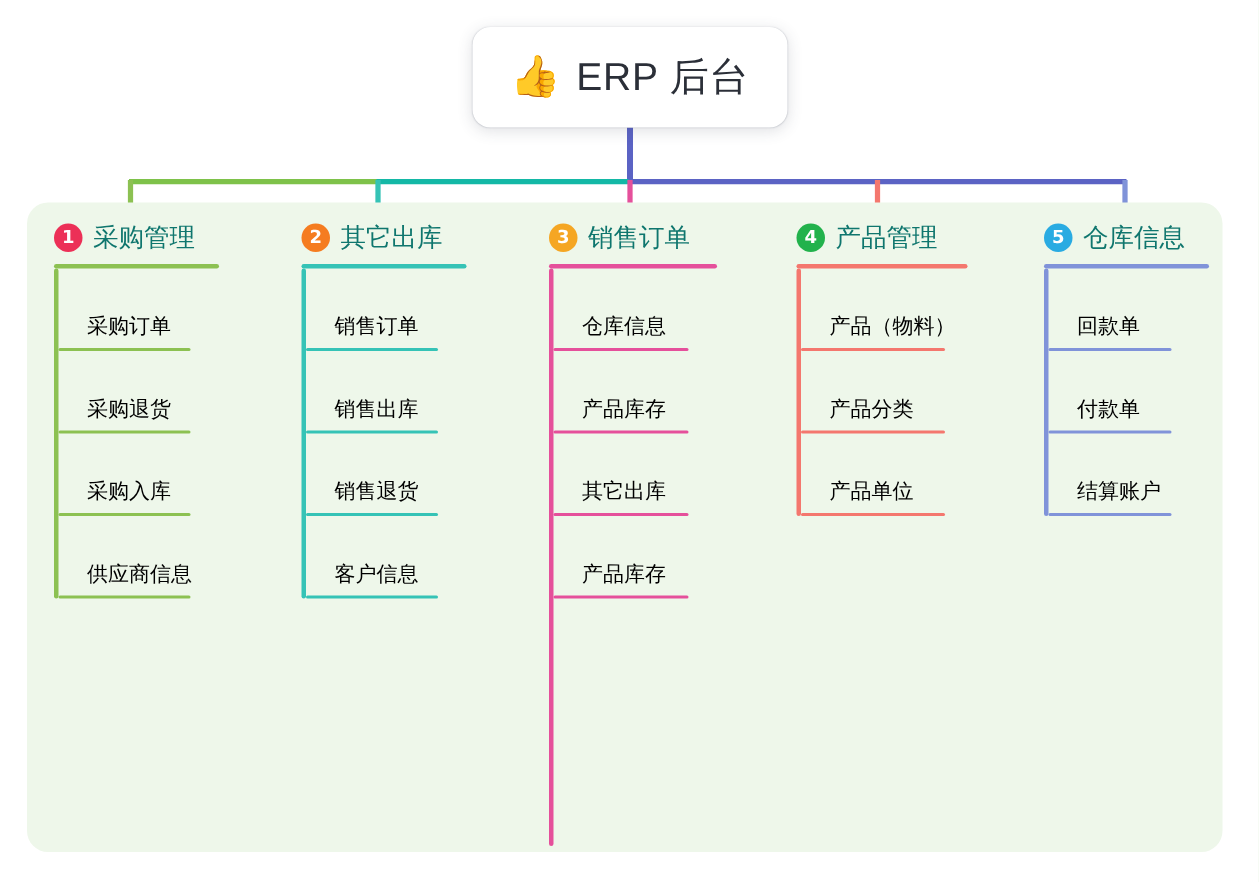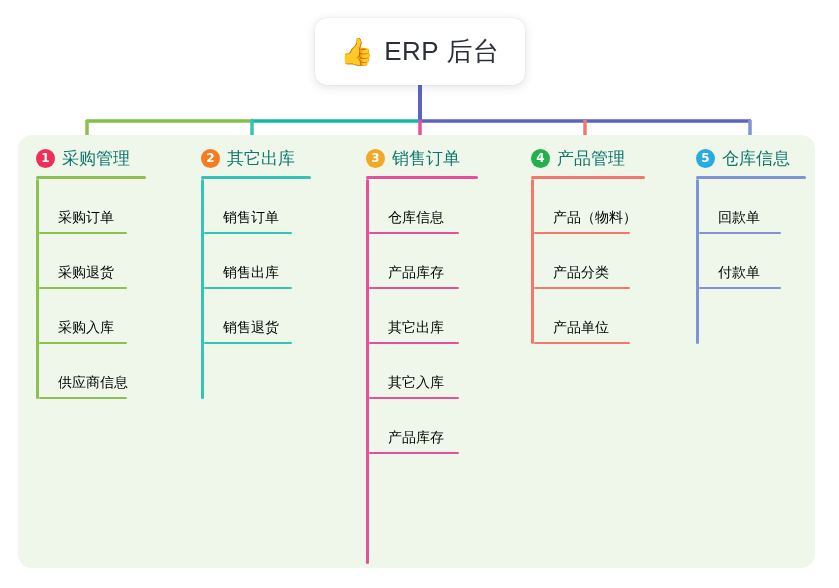--- a/index.html
+++ b/index.html
@@ -159,20 +159,24 @@
             <div class="leaf-rule" style="background: rgb(53, 195, 182); width: 88px;"></div>
           </div>
           <div class="leaf">
             <span class="leaf-text">销售出库</span>
             <div class="leaf-rule" style="background: rgb(53, 195, 182); width: 88px;"></div>
           </div>
           <div class="leaf">
             <span class="leaf-text">销售退货</span>
             <div class="leaf-rule" style="background: rgb(53, 195, 182); width: 88px;"></div>
           </div>
+          <div class="leaf">
+            <span class="leaf-text">客户信息</span>
+            <div class="leaf-rule" style="background: rgb(53, 195, 182); width: 88px;"></div>
+          </div>
         </div>
       </div>
       <div class="col" style="left: 366px;">
         <div class="col-head">
           <span class="badge" style="background: rgb(245, 166, 35);">3</span>
           <span class="col-title">销售订单</span>
         </div>
         <div class="col-rule" style="background: rgb(229, 80, 155); width: 112px;"></div>
         <div class="leaves">
           <div class="stem" style="background: rgb(229, 80, 155); height: 385px;"></div>
@@ -182,24 +186,20 @@
           </div>
           <div class="leaf">
             <span class="leaf-text">产品库存</span>
             <div class="leaf-rule" style="background: rgb(229, 80, 155); width: 90px;"></div>
           </div>
           <div class="leaf">
             <span class="leaf-text">其它出库</span>
             <div class="leaf-rule" style="background: rgb(229, 80, 155); width: 90px;"></div>
           </div>
           <div class="leaf">
-            <span class="leaf-text">其它入库</span>
-            <div class="leaf-rule" style="background: rgb(229, 80, 155); width: 90px;"></div>
-          </div>
-          <div class="leaf">
             <span class="leaf-text">产品库存</span>
             <div class="leaf-rule" style="background: rgb(229, 80, 155); width: 90px;"></div>
           </div>
         </div>
       </div>
       <div class="col" style="left: 531px;">
         <div class="col-head">
           <span class="badge" style="background: rgb(34, 178, 76);">4</span>
           <span class="col-title">产品管理</span>
         </div>
@@ -229,17 +229,21 @@
         <div class="leaves">
           <div class="stem" style="background: rgb(128, 147, 217); height: 165px;"></div>
           <div class="leaf">
             <span class="leaf-text">回款单</span>
             <div class="leaf-rule" style="background: rgb(128, 147, 217); width: 82px;"></div>
           </div>
           <div class="leaf">
             <span class="leaf-text">付款单</span>
             <div class="leaf-rule" style="background: rgb(128, 147, 217); width: 82px;"></div>
           </div>
+          <div class="leaf">
+            <span class="leaf-text">结算账户</span>
+            <div class="leaf-rule" style="background: rgb(128, 147, 217); width: 82px;"></div>
+          </div>
         </div>
       </div>
     </div>
 
 </div>
 
 </body></html>

